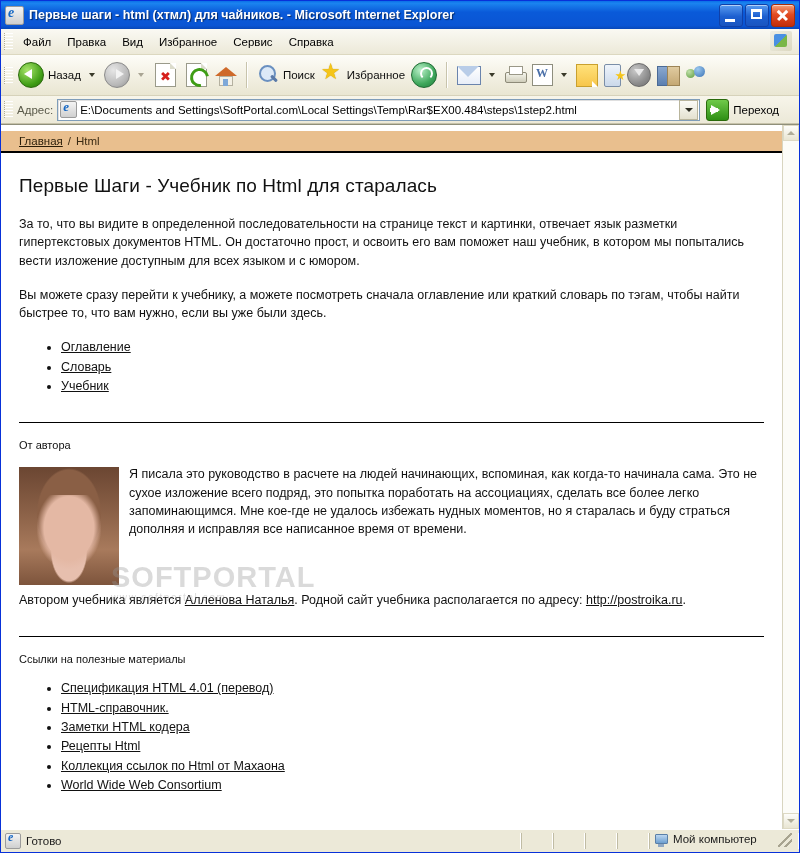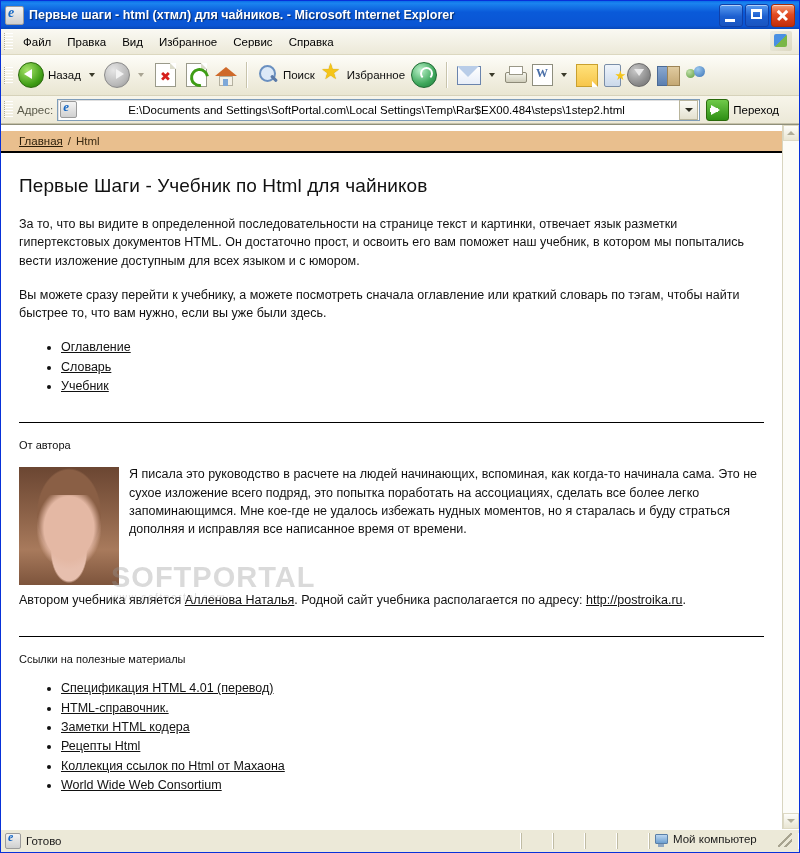--- a/index.html
+++ b/index.html
@@ -162,21 +162,20 @@
     display:flex;align-items:center;
     border-bottom:1px solid #c6c2aa;
     padding-right:20px;
   }
   .addr-label{font-size:11.5px;color:#5a5a4a;margin:0 4px 0 2px;white-space:nowrap;}
   .addr-box{
     flex:1 1 auto;height:20px;background:#fff;
     border:1px solid #7f9db9;
     display:flex;align-items:center;
     box-shadow:inset 1px 1px 0 #dfdfdf;
-    gap:48px;
   }
   .addr-favicon{
     width:15px;height:15px;margin:0 3px 0 2px;flex:0 0 15px;
     background:linear-gradient(to bottom,#f4f4f4,#d0d0d0);
     border:1px solid #9b9b9b;border-radius:2px;position:relative;overflow:hidden;
   }
   .addr-favicon:after{content:"e";position:absolute;left:2px;top:-3px;font-family:"Liberation Serif",serif;font-style:italic;font-weight:bold;font-size:13px;color:#1768c4;}
   .addr-text{font-size:11.5px;color:#000;white-space:nowrap;overflow:hidden;flex:1 1 auto;}
   .addr-drop{
     width:17px;height:18px;flex:0 0 17px;margin-right:1px;
@@ -424,21 +423,21 @@
   <div class="content-wrap">
     <div class="page">
 
       <div class="crumb-bar">
         <a href="#">Главная</a>
         <span class="crumb-sep">/</span>
         <span>Html</span>
       </div>
 
       <div class="body-pad">
-        <h1 class="page-title">Первые Шаги - Учебник по Html для чайников</h1>
+        <h1 class="page-title">Первые Шаги - Учебник по Html для старалась</h1>
 
         <p class="body-txt">За то, что вы видите в определенной последовательности на странице текст и картинки, отвечает язык разметки гипертекстовых документов HTML. Он достаточно прост, и освоить его вам поможет наш учебник, в котором мы попытались вести изложение доступным для всех языком и с юмором.</p>
         <p class="body-txt">Вы можете сразу перейти к учебнику, а можете посмотреть сначала оглавление или краткий словарь по тэгам, чтобы найти быстрее то, что вам нужно, если вы уже были здесь.</p>
 
         <ul class="linklist">
           <li><a href="#">Оглавление</a></li>
           <li><a href="#">Словарь</a></li>
           <li><a href="#">Учебник</a></li>
         </ul>
 

